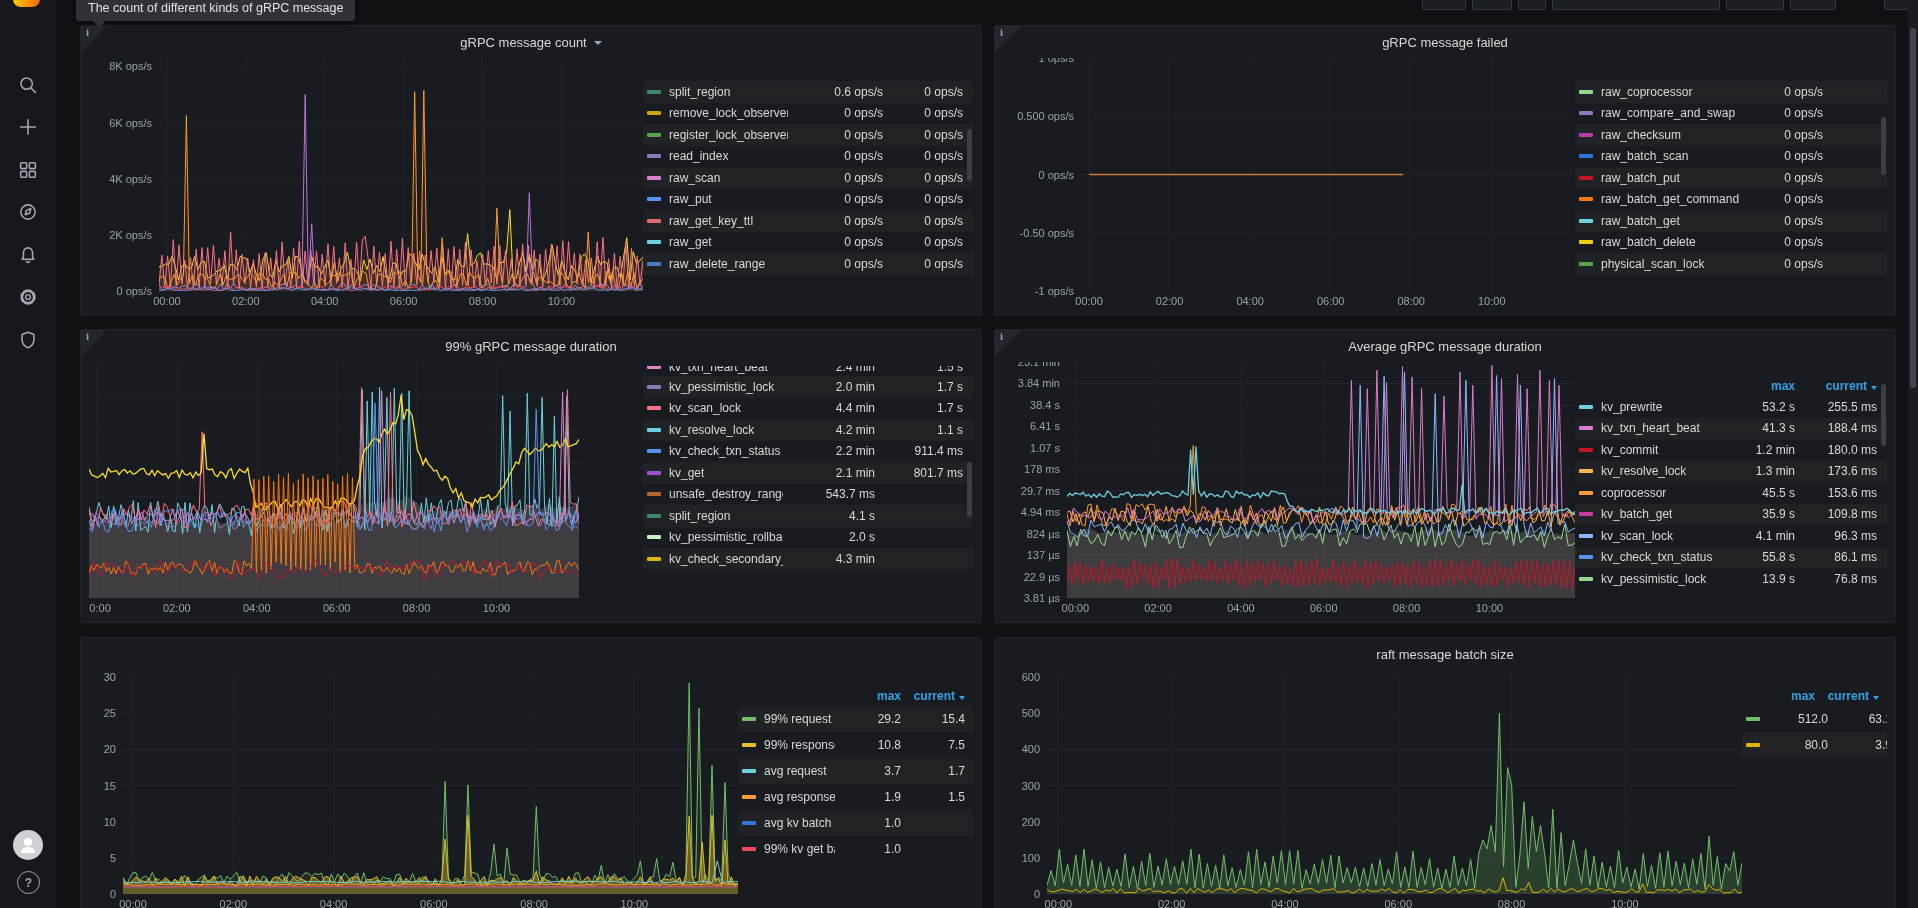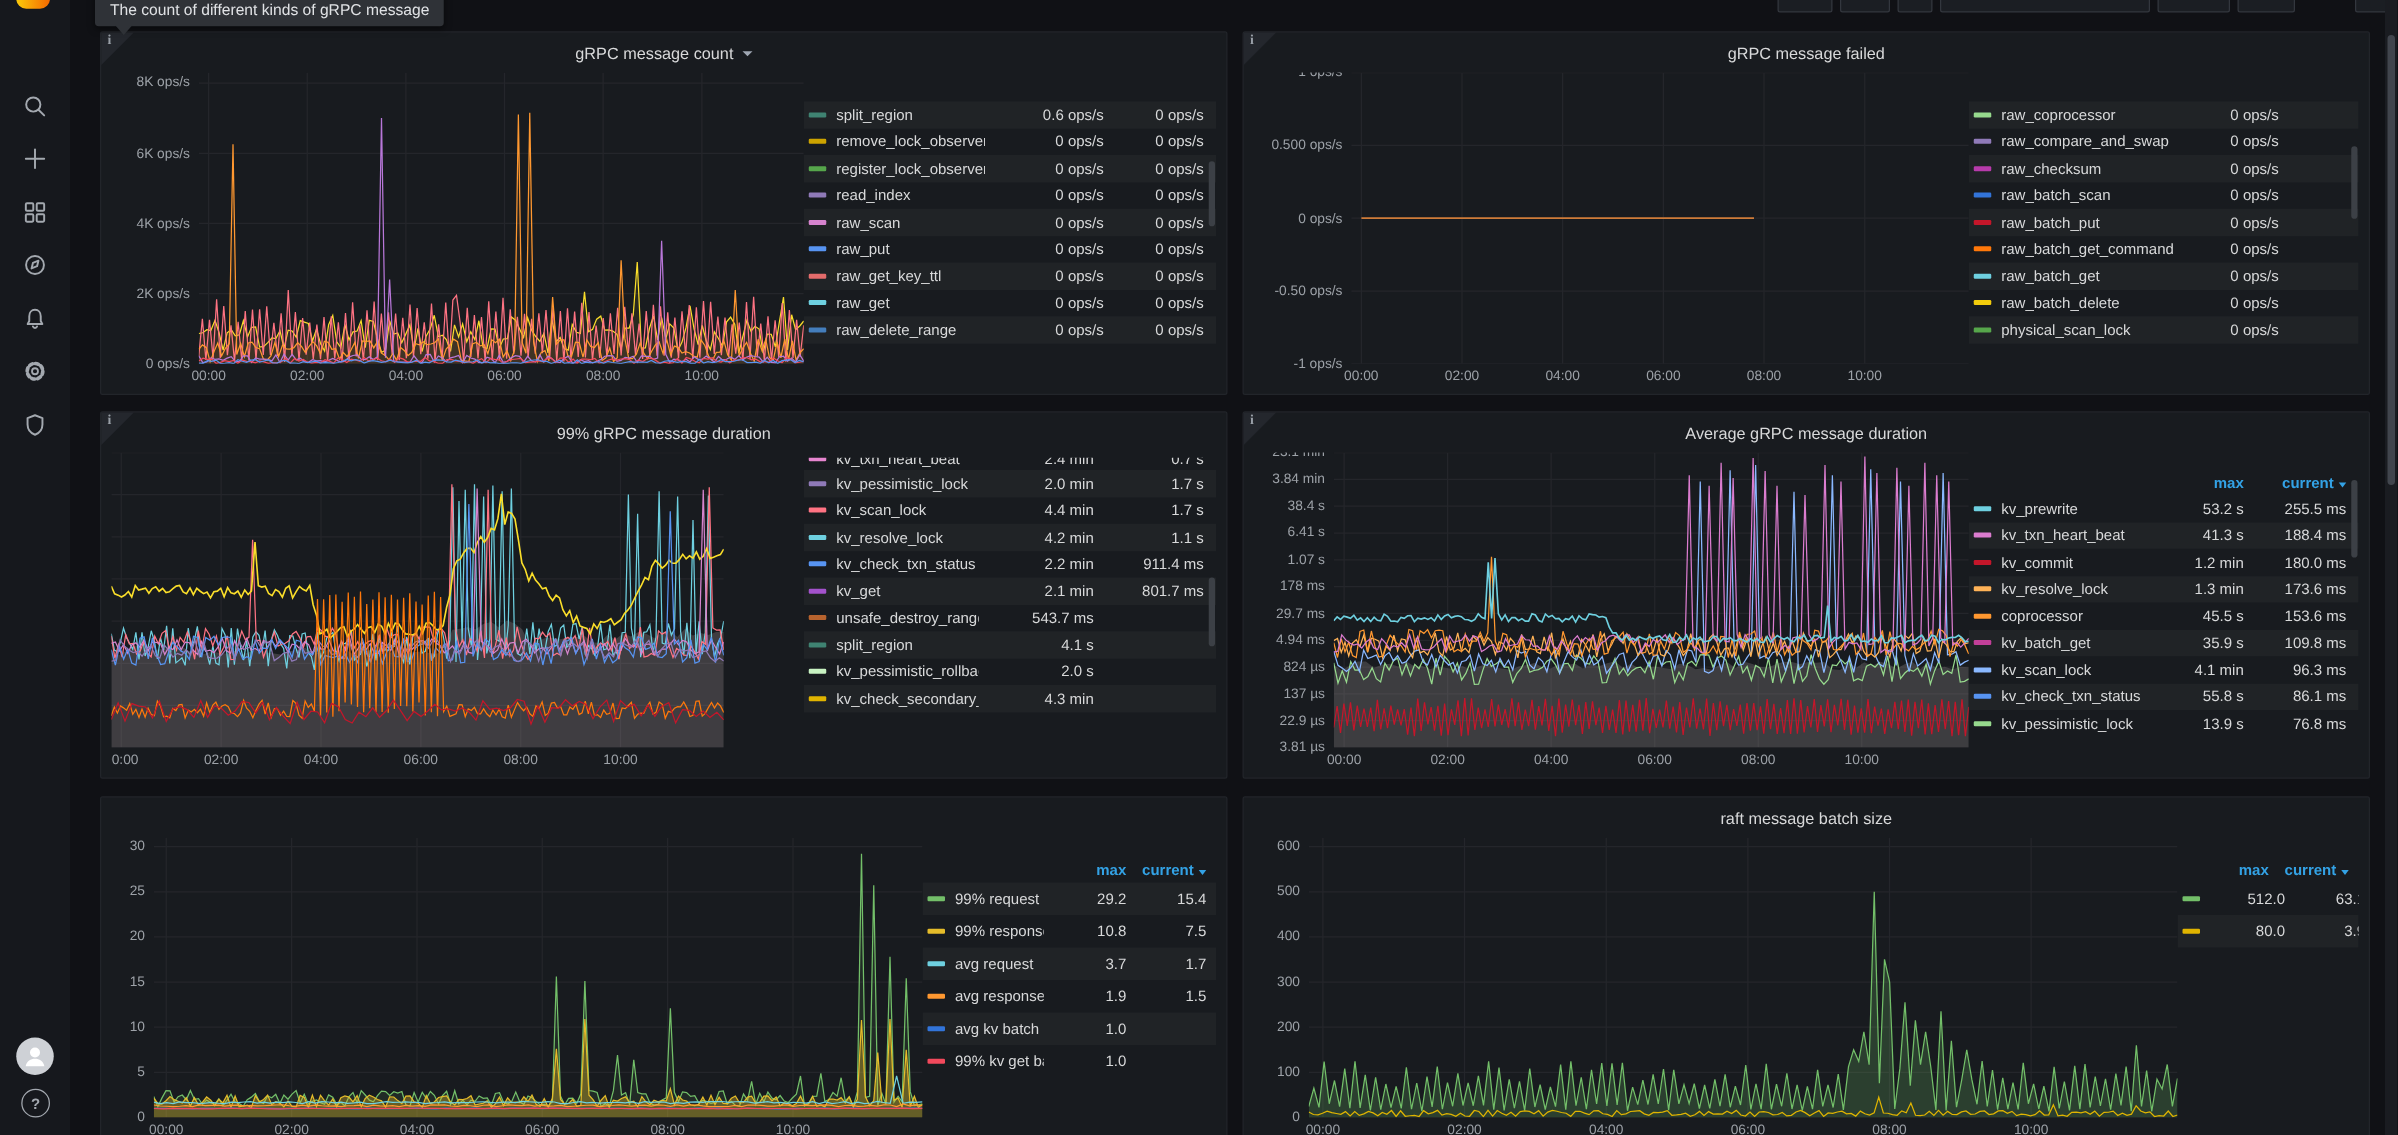--- a/index.html
+++ b/index.html
@@ -365,21 +365,21 @@
               <div class="xlab" style="left: 327.554px; top: 240px;">08:00</div>
               <div class="xlab" style="left: 407.446px; top: 240px;">10:00</div>
             </div>
           </div>
           <div class="legend" style="width: 330px; margin-top: 4px;">
             <div class="clipwrap" style="height: 10px;">
               <div class="lrow" style="height: 21.5px; padding-right: 10px; margin-top: -10px;">
                 <span class="sw" style="background: rgb(230, 133, 207);"></span>
                 <span class="lname">kv_txn_heart_beat</span>
                 <span class="lval" style="width: 92px;">2.4 min</span>
-                <span class="lval" style="width: 88px;">0.7 s</span>
+                <span class="lval" style="width: 88px;">1.5 s</span>
               </div>
             </div>
             <div class="lrow alt" style="height: 21.5px; padding-right: 10px;">
               <span class="sw" style="background: rgb(143, 122, 184);"></span>
               <span class="lname">kv_pessimistic_lock</span>
               <span class="lval" style="width: 92px;">2.0 min</span>
               <span class="lval" style="width: 88px;">1.7 s</span>
             </div>
             <div class="lrow" style="height: 21.5px; padding-right: 10px;">
               <span class="sw" style="background: rgb(255, 115, 131);"></span>

